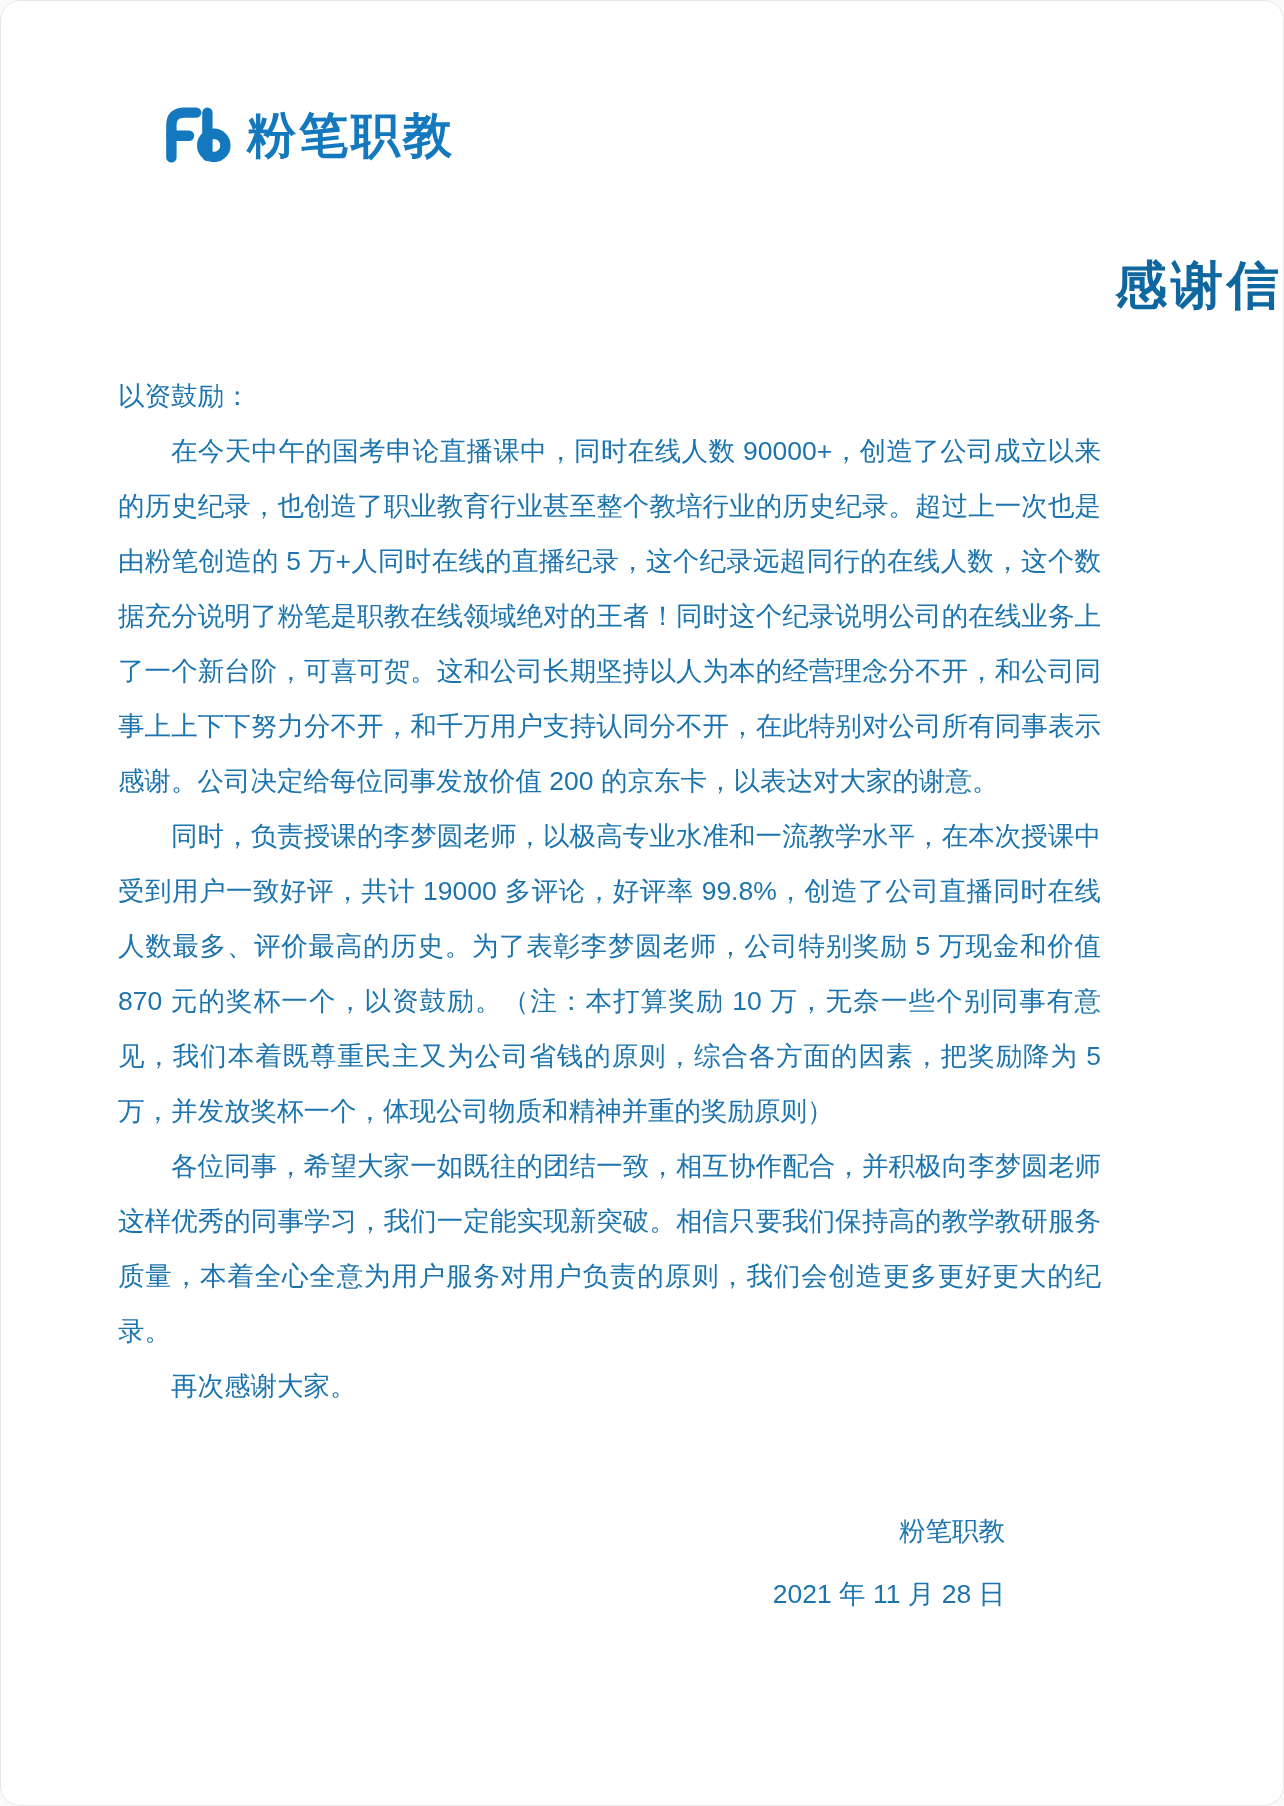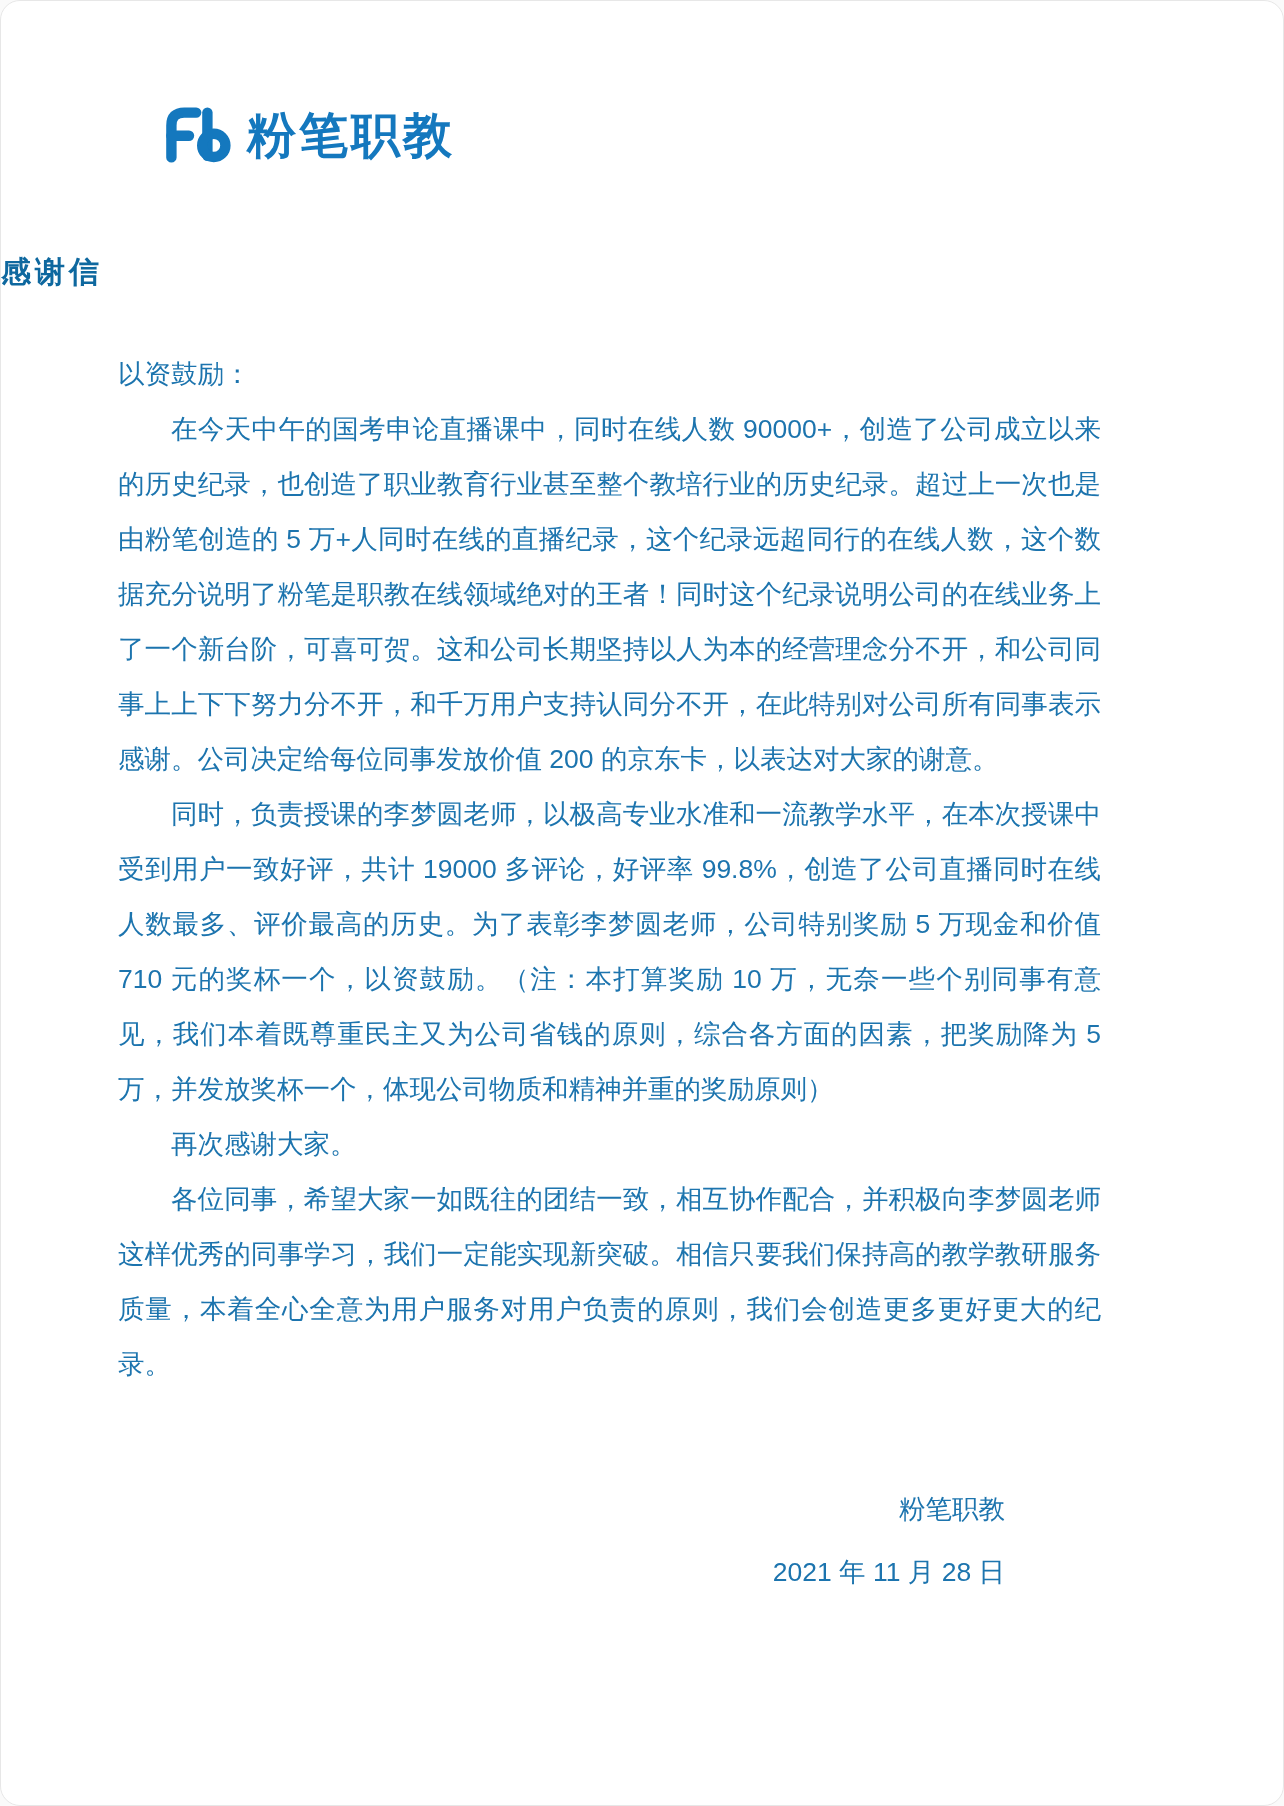--- a/index.html
+++ b/index.html
@@ -31,27 +31,26 @@
   .logo-mark{flex:0 0 auto;display:block;}
   .logo-text{
     color:var(--accent);
     font-size:49px;
     font-weight:bold;
     letter-spacing:3px;
     line-height:1;
   }
   .letter-title{
     margin:92px 0 0 0;
-    text-align:left;
+    text-align:right;
     color:var(--title-color);
-    font-size:30px;
+    font-size:52px;
     font-weight:bold;
     letter-spacing:4px;
     line-height:1;
-    font-family:Liberation Mono, monospace;
   }
   .letter-body{
     margin-top:58px;
     padding:0 182px 0 117px;
     color:var(--body-color);
     font-size:26.5px;
     line-height:55px;
     text-align:justify;
   }
   .letter-body p{margin:0;text-indent:2em;}
@@ -83,23 +82,23 @@
     </svg>
     <div class="logo-text">粉笔职教</div>
   </div>
 
   <h1 class="letter-title">感谢信</h1>
 
   <div class="letter-body">
     <p class="salutation">以资鼓励：</p>
     <div>
         <p>在今天中午的国考申论直播课中，同时在线人数 90000+，创造了公司成立以来的历史纪录，也创造了职业教育行业甚至整个教培行业的历史纪录。超过上一次也是由粉笔创造的 5 万+人同时在线的直播纪录，这个纪录远超同行的在线人数，这个数据充分说明了粉笔是职教在线领域绝对的王者！同时这个纪录说明公司的在线业务上了一个新台阶，可喜可贺。这和公司长期坚持以人为本的经营理念分不开，和公司同事上上下下努力分不开，和千万用户支持认同分不开，在此特别对公司所有同事表示感谢。公司决定给每位同事发放价值 200 的京东卡，以表达对大家的谢意。</p>
-        <p>同时，负责授课的李梦圆老师，以极高专业水准和一流教学水平，在本次授课中受到用户一致好评，共计 19000 多评论，好评率 99.8%，创造了公司直播同时在线人数最多、评价最高的历史。为了表彰李梦圆老师，公司特别奖励 5 万现金和价值 710 元的奖杯一个，以资鼓励。（注：本打算奖励 10 万，无奈一些个别同事有意见，我们本着既尊重民主又为公司省钱的原则，综合各方面的因素，把奖励降为 5 万，并发放奖杯一个，体现公司物质和精神并重的奖励原则）</p>
+        <p>同时，负责授课的李梦圆老师，以极高专业水准和一流教学水平，在本次授课中受到用户一致好评，共计 19000 多评论，好评率 99.8%，创造了公司直播同时在线人数最多、评价最高的历史。为了表彰李梦圆老师，公司特别奖励 5 万现金和价值 870 元的奖杯一个，以资鼓励。（注：本打算奖励 10 万，无奈一些个别同事有意见，我们本着既尊重民主又为公司省钱的原则，综合各方面的因素，把奖励降为 5 万，并发放奖杯一个，体现公司物质和精神并重的奖励原则）</p>
+        <p>各位同事，希望大家一如既往的团结一致，相互协作配合，并积极向李梦圆老师这样优秀的同事学习，我们一定能实现新突破。相信只要我们保持高的教学教研服务质量，本着全心全意为用户服务对用户负责的原则，我们会创造更多更好更大的纪录。</p>
         <p>再次感谢大家。</p>
-        <p>各位同事，希望大家一如既往的团结一致，相互协作配合，并积极向李梦圆老师这样优秀的同事学习，我们一定能实现新突破。相信只要我们保持高的教学教研服务质量，本着全心全意为用户服务对用户负责的原则，我们会创造更多更好更大的纪录。</p>
       </div>
   </div>
 
   <div class="signature-block">
     <p class="signature-name">粉笔职教</p>
     <p class="signature-date">2021 年 11 月 28 日</p>
   </div>
 
 </div>
 

